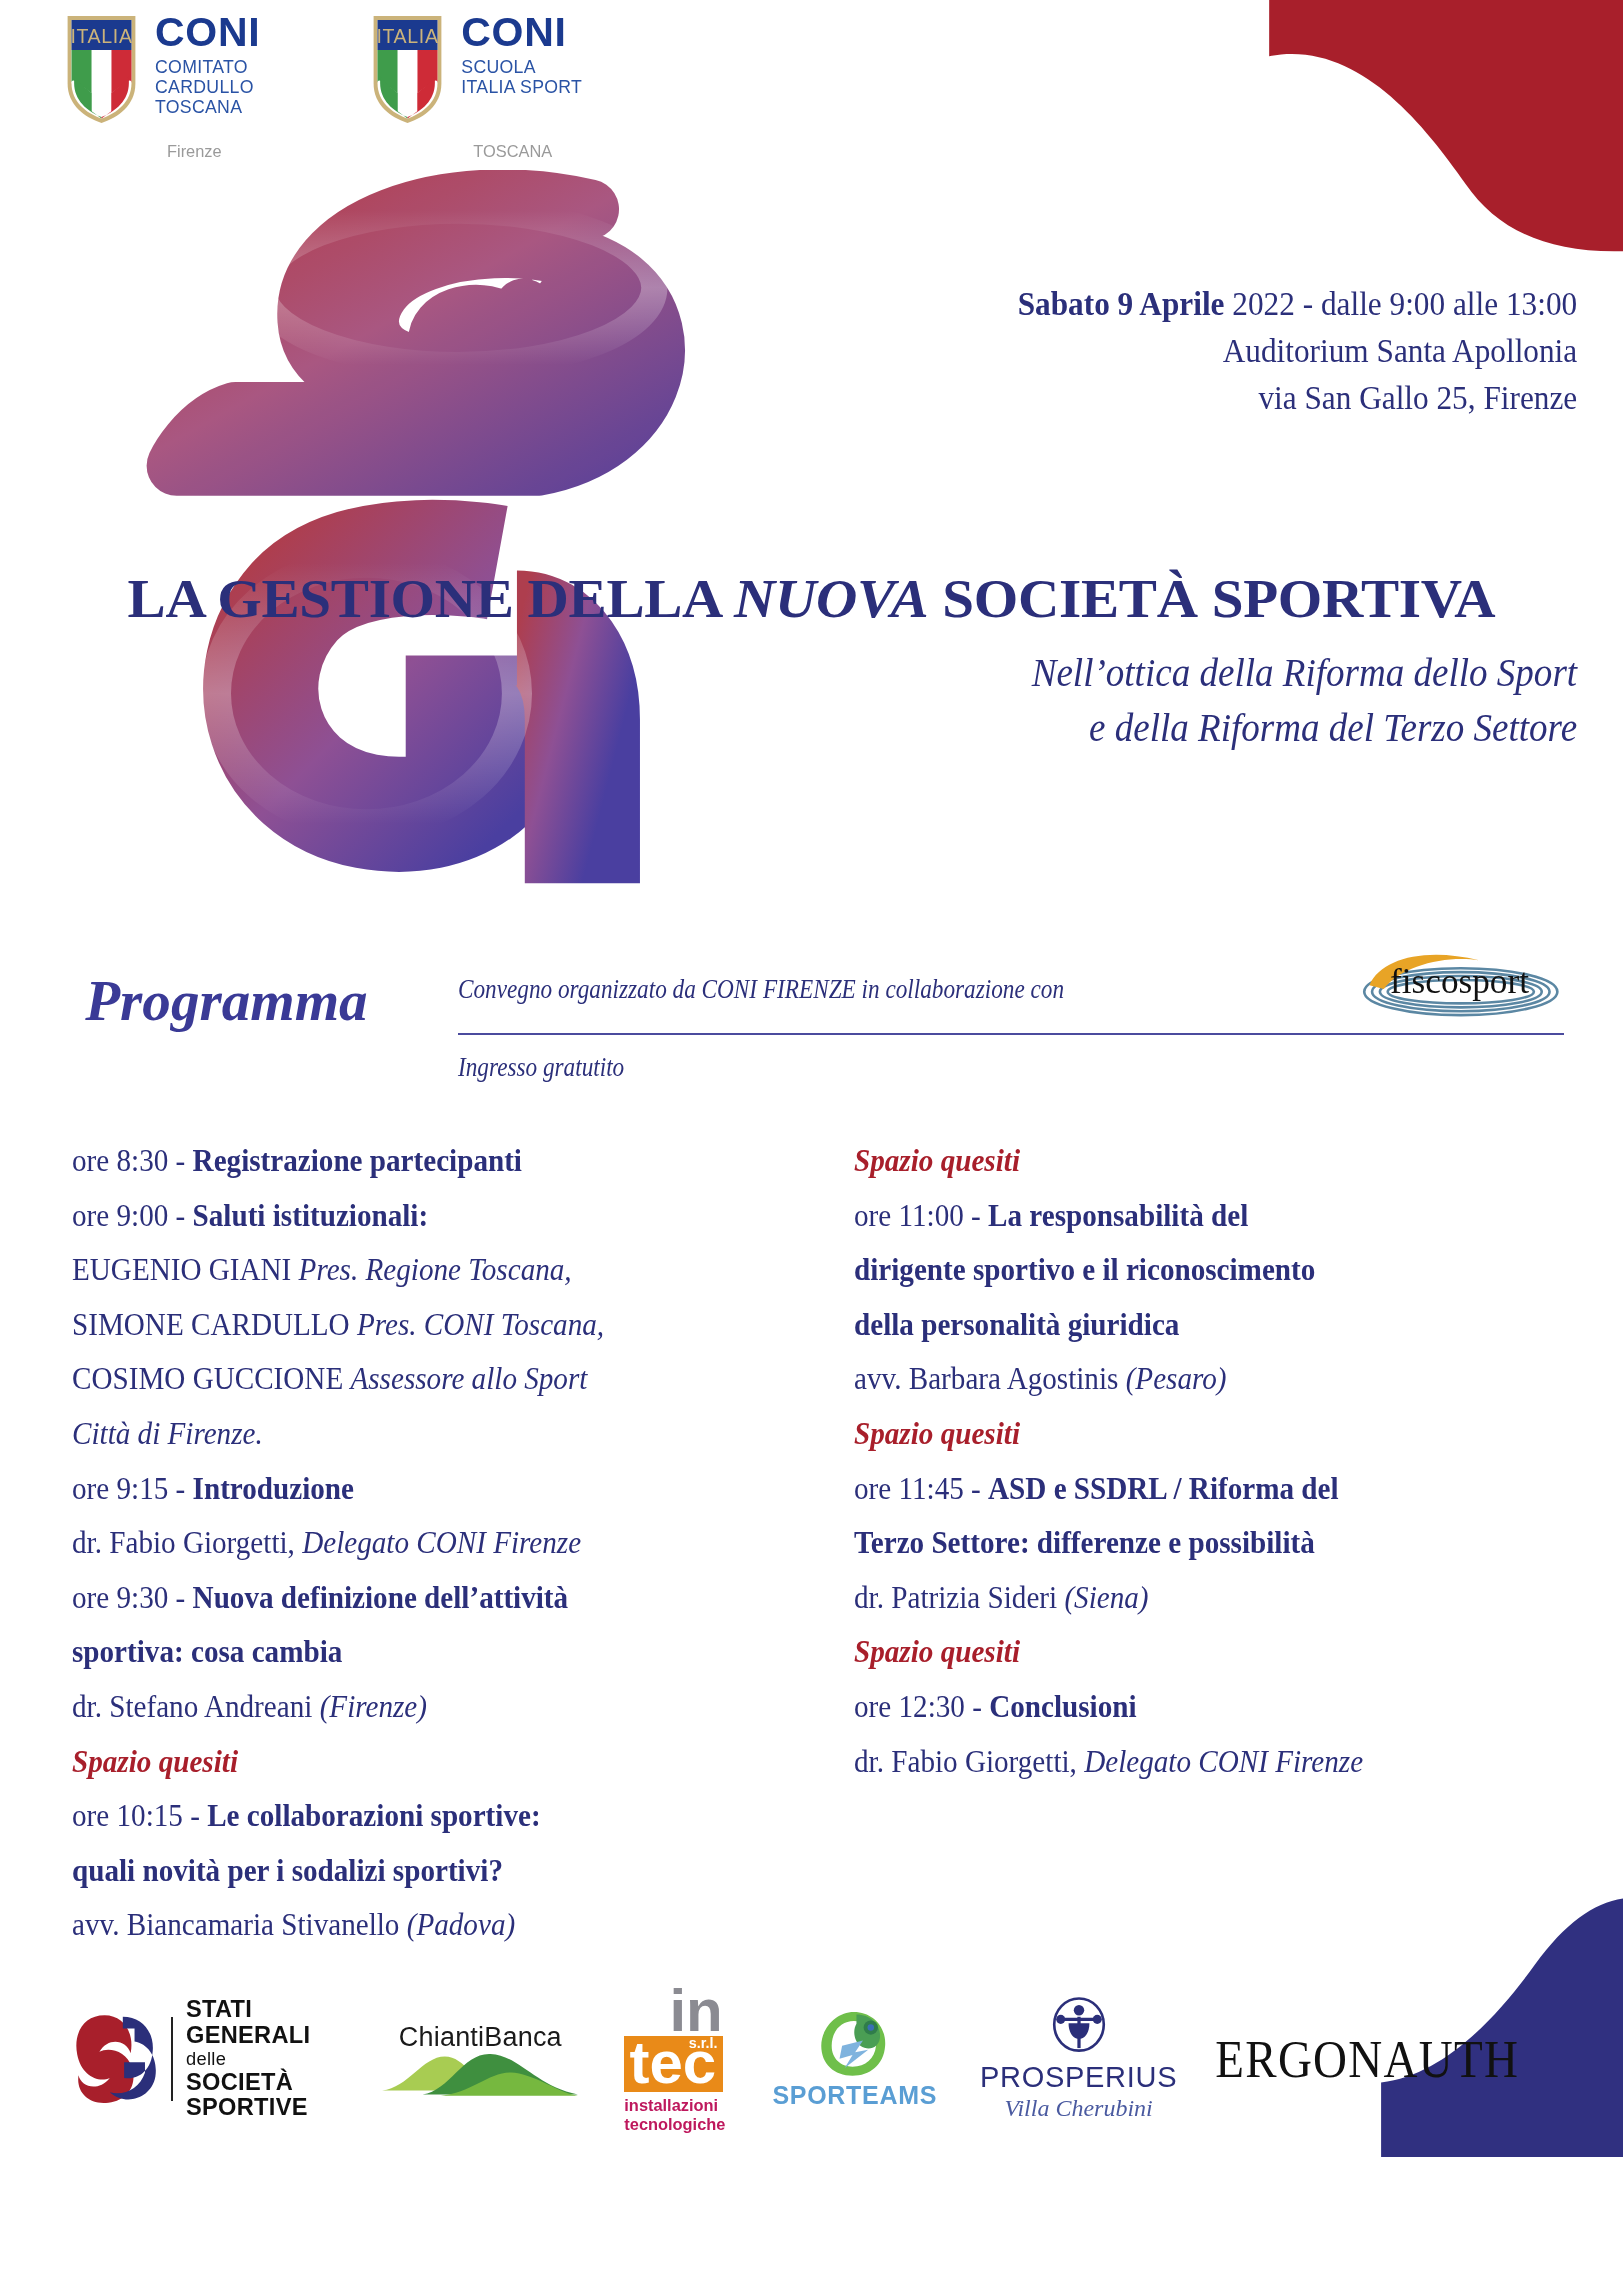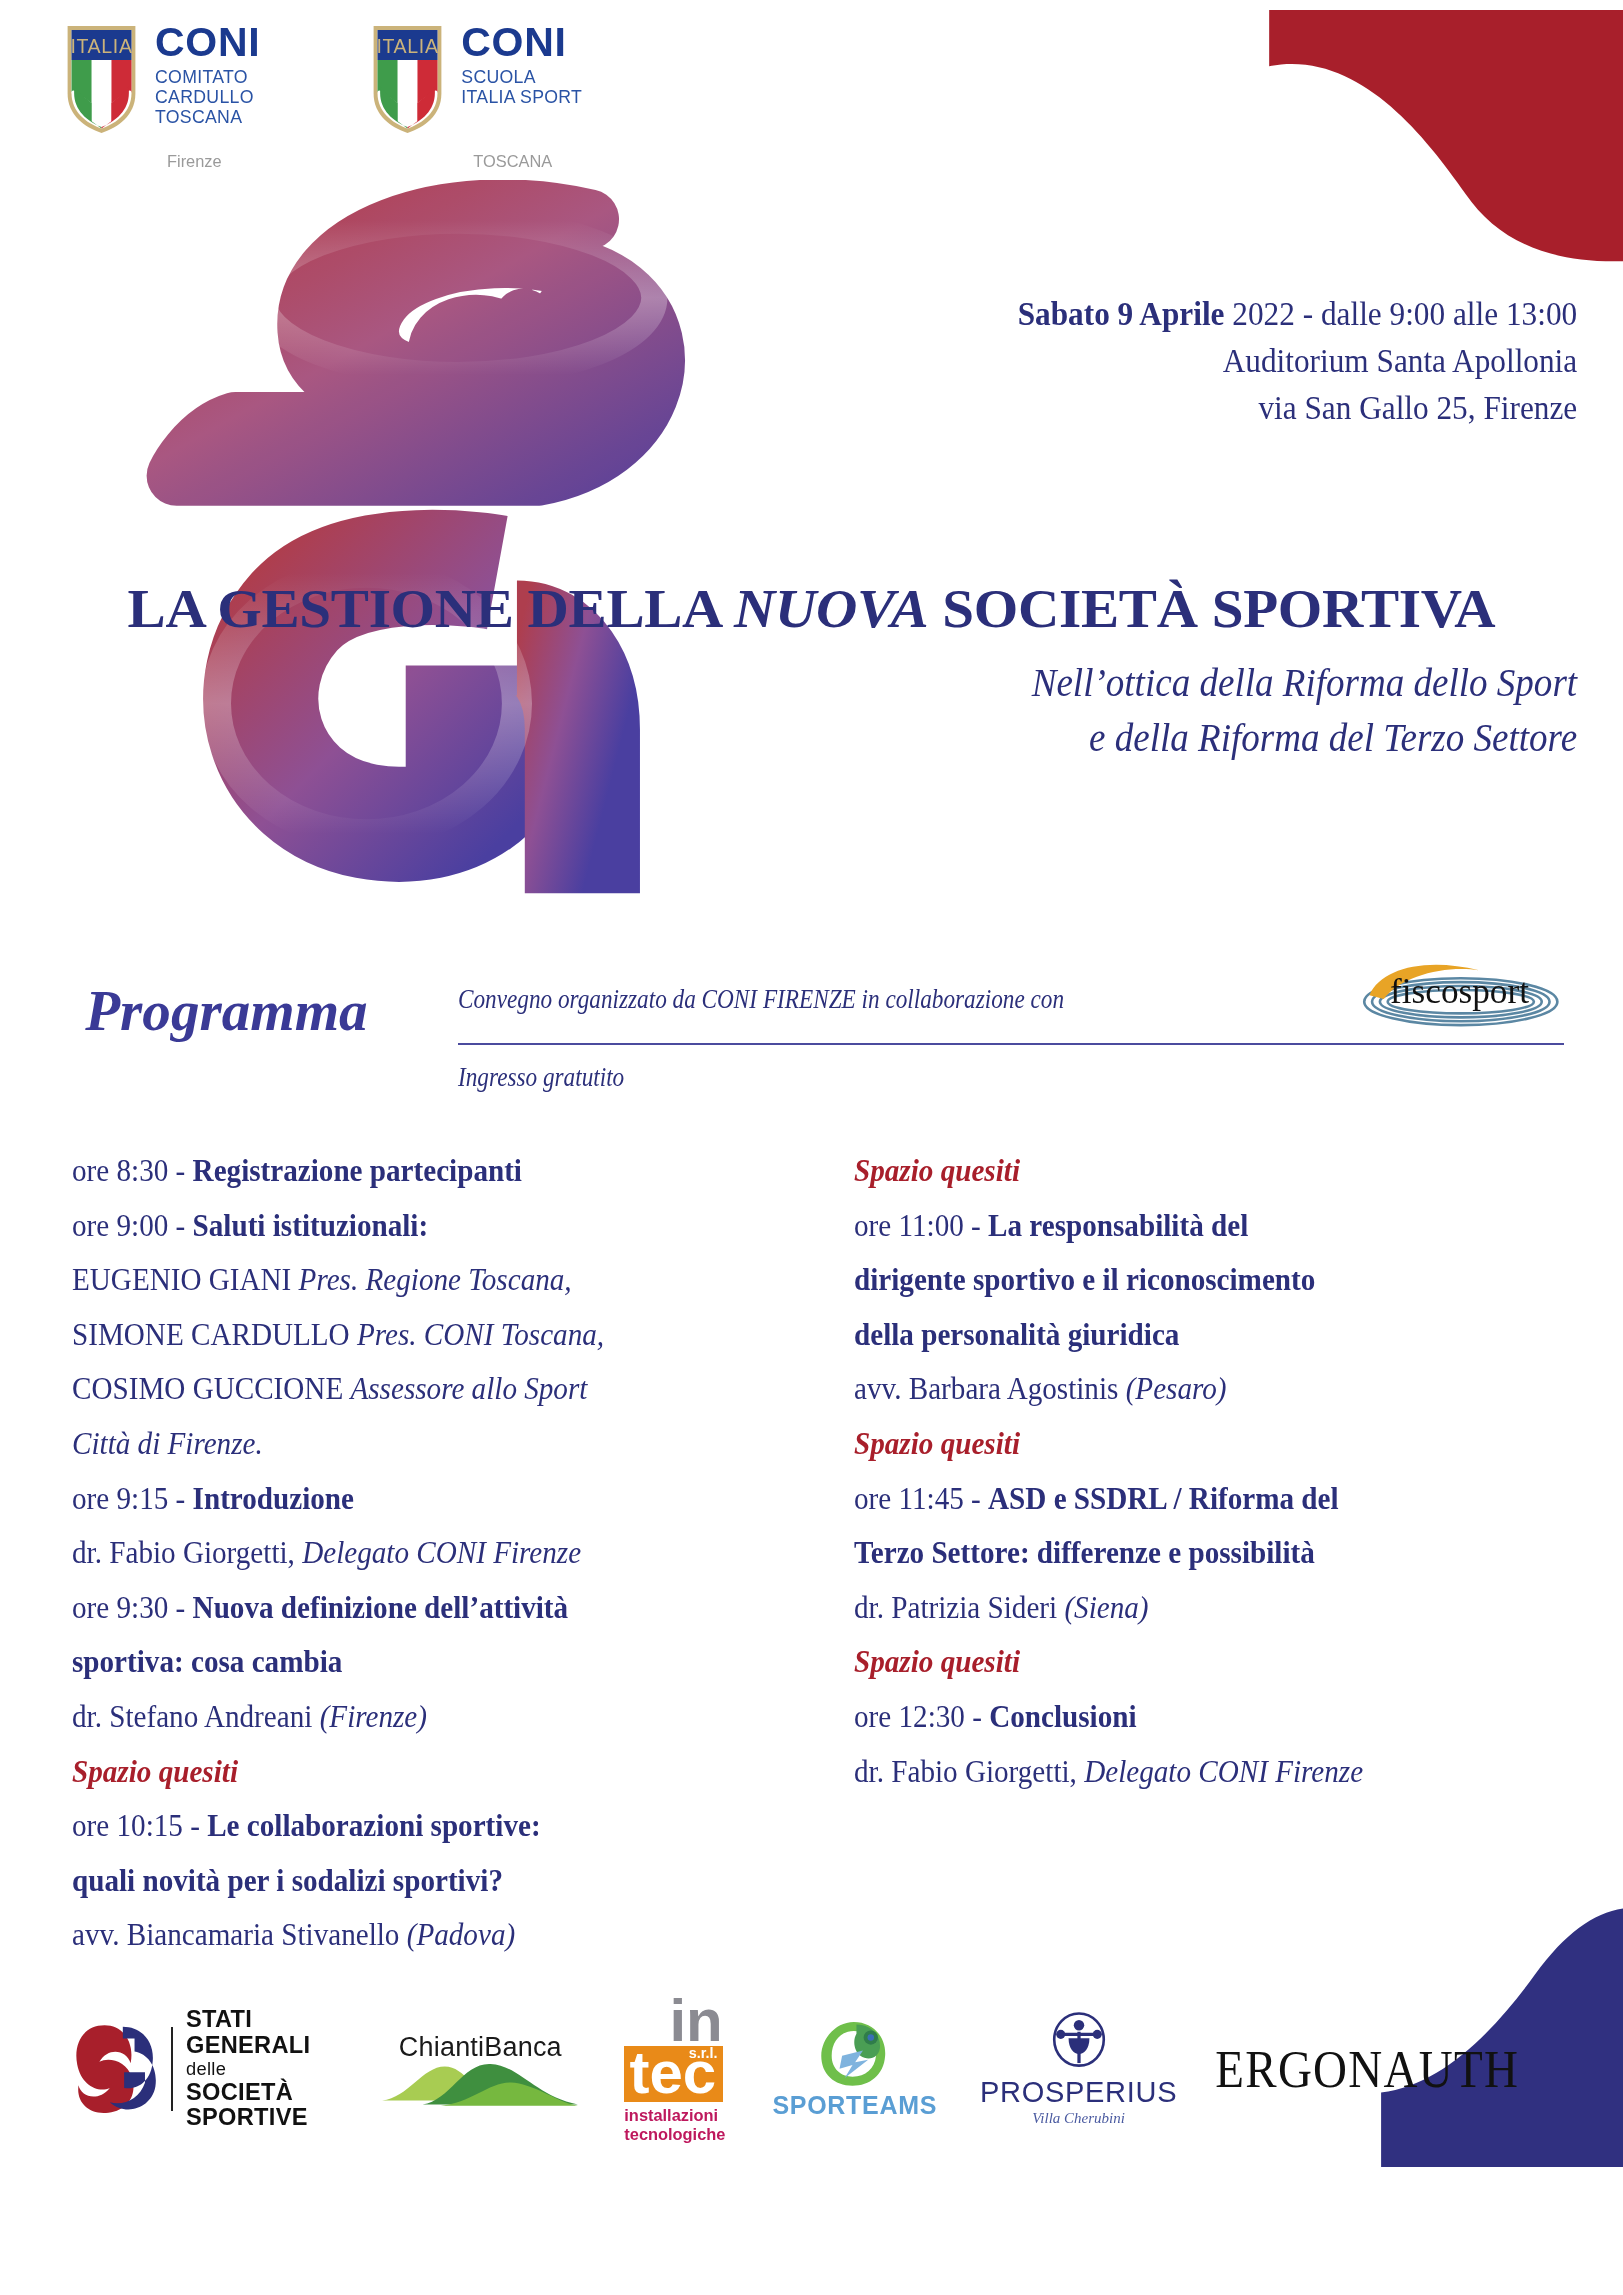--- a/index.html
+++ b/index.html
@@ -1,18 +1,18 @@
 <!DOCTYPE html>
 <html style="font-size:10.5px"><head>
 <meta charset="utf-8">
 <style>
   html,body{margin:0;padding:0;background:#fff;}
   body{font-family:"Liberation Serif",serif;}
   .page{
-    position:relative;width:1623px;height:2157px;background:#ffffff;overflow:hidden;margin-top:10px;
+    position:relative;width:1623px;height:2157px;background:#ffffff;overflow:hidden;
   }
   
   .red-swoosh{position:absolute;top:-6.5px;right:-13px;width:367px;height:275px;pointer-events:none;}
   .blue-corner{position:absolute;bottom:-3.9px;right:-6.5px;width:249px;height:275px;pointer-events:none;}
   .sg-mark{position:absolute;left:39px;top:170px;width:668px;height:759px;pointer-events:none;}
 
   
   .coni-row{position:absolute;left:65px;top:13px;display:flex;gap:111px;align-items:flex-start;}
   .coni-logo{display:flex;flex-direction:column;}
   .coni-top{display:flex;align-items:flex-start;gap:17px;}
@@ -80,21 +80,21 @@
     background:#e98a18;padding:1.3px 6.5px 3.9px 5.2px;line-height:.85;position:relative;}
   .intec-srl{font-family:"Liberation Sans",sans-serif;font-weight:700;font-size:14.4px;color:#fff;
     position:absolute;right:5.2px;top:1.3px;}
   .intec-sub{font-family:"Liberation Sans",sans-serif;font-weight:700;font-size:16.4px;color:#be185d;margin-top:3.9px;}
   .sporteams{margin-left:47px;display:flex;flex-direction:column;align-items:center;}
   .chameleon{width:77px;height:73px;}
   .sporteams-word{font-family:"Liberation Sans",sans-serif;font-weight:700;font-size:25px;color:#5a9ed4;letter-spacing:0.7px;}
   .prosperius{margin-left:43px;display:flex;flex-direction:column;align-items:center;}
   .pros-icon{width:60px;height:63px;}
   .pros-name{font-family:"Liberation Sans",sans-serif;font-size:29px;color:#2b2f7a;letter-spacing:0.7px;margin-top:1.3px;}
-  .pros-villa{font-family:"Liberation Serif",serif;font-style:italic;font-size:15px;color:#4a5aa0;margin-top:1.3px;}
+  .pros-villa{font-family:"Liberation Serif",serif;font-style:italic;font-size:24px;color:#4a5aa0;margin-top:1.3px;}
   .ergonauth{margin-left:38px;font-family:"Liberation Serif",serif;font-size:47px;color:#111;letter-spacing:1.3px;transform:scaleY(1.12);}
 </style>
 </head>
 <body>
 
 <div class="page">
 
   <svg class="red-swoosh" viewBox="0 0 560 420">
     <path d="M 0 95 C 130 70 230 190 300 290 C 350 362 430 400 560 392 L 560 0 L 0 0 Z" fill="#a81f2b"></path>
   </svg>

